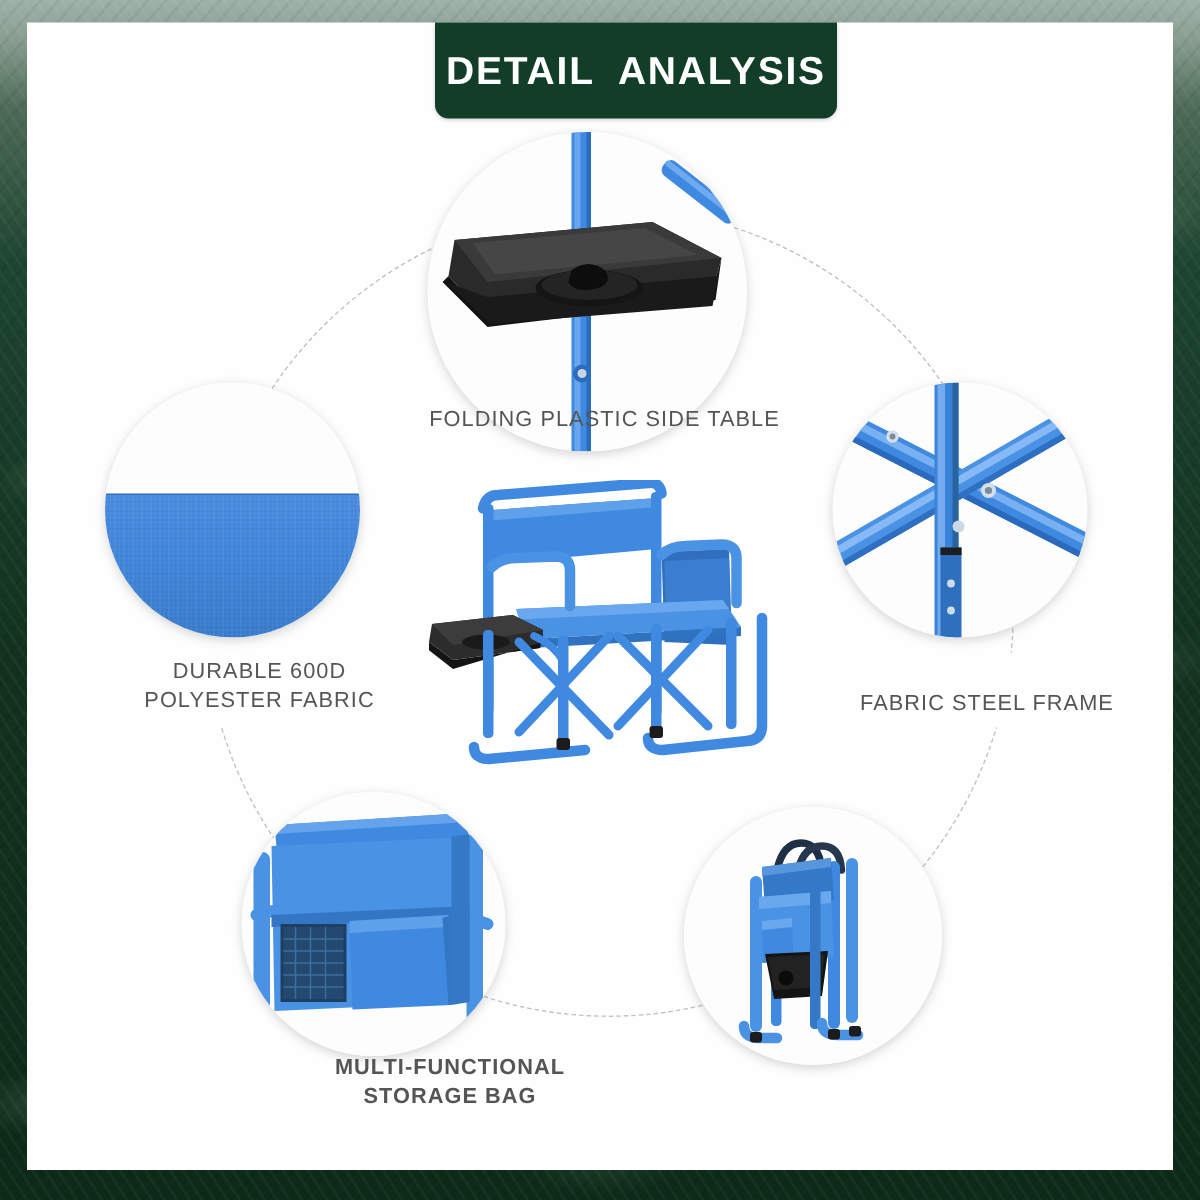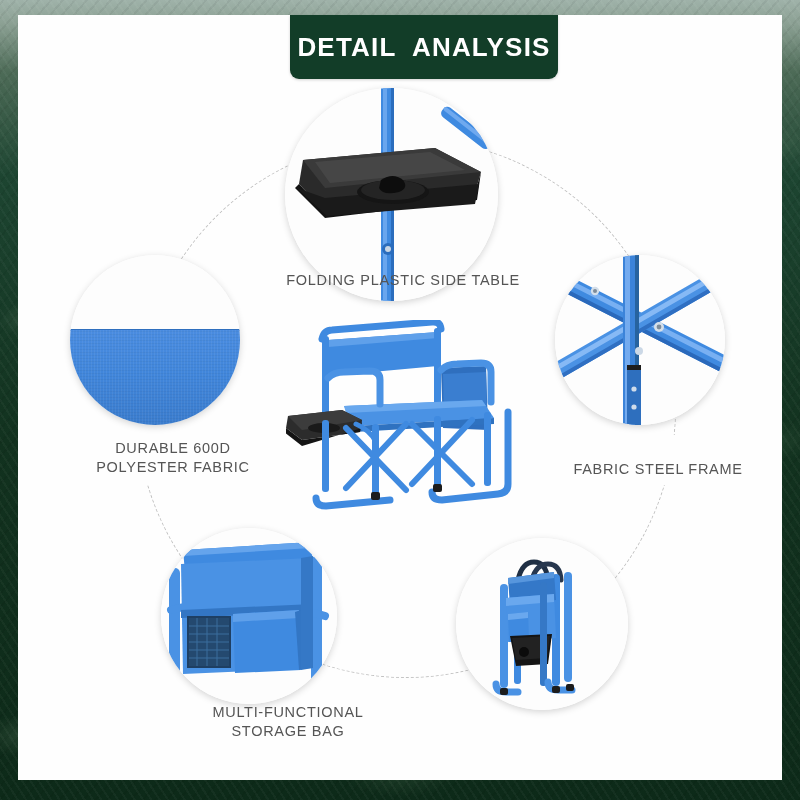--- a/index.html
+++ b/index.html
@@ -259,21 +259,21 @@
           <line x1="56" y1="90" x2="56" y2="138"></line>
         </g>
 
         <polygon points="72,86 138,82 140,142 74,145" fill="#3f8ae0"></polygon>
         <polygon points="72,86 138,82 138,90 72,94" fill="#5fa0ea"></polygon>
         <polygon points="134,84 152,78 152,138 138,142" fill="#3376c4"></polygon>
 
         <polygon points="140,30 152,28 152,140 140,142" fill="#3578c6"></polygon>
       </svg>
     </div>
-    <div class="label" style="left:140px;top:688px;width:260px;">MULTI-FUNCTIONAL
+    <div class="label" style="left:152px;top:688px;width:260px;font-weight:bold;">MULTI-FUNCTIONAL
 STORAGE BAG</div>
 
     <div class="bubble" style="left:438px;top:523px;width:172px;height:172px;">
       <svg class="bubble-inner" viewBox="0 0 172 172">
         <rect width="172" height="172" fill="#fdfdfd"></rect>
 
         <path d="M62 42 q4 -18 16 -18 q12 0 14 18" stroke="#1f2f44" stroke-width="5" fill="none" stroke-linecap="round"></path>
         <path d="M76 42 q4 -16 16 -16 q12 0 13 16" stroke="#27374e" stroke-width="5" fill="none" stroke-linecap="round"></path>
 
         <rect x="96" y="36" width="8" height="112" rx="4" fill="#3f8ae0"></rect>

